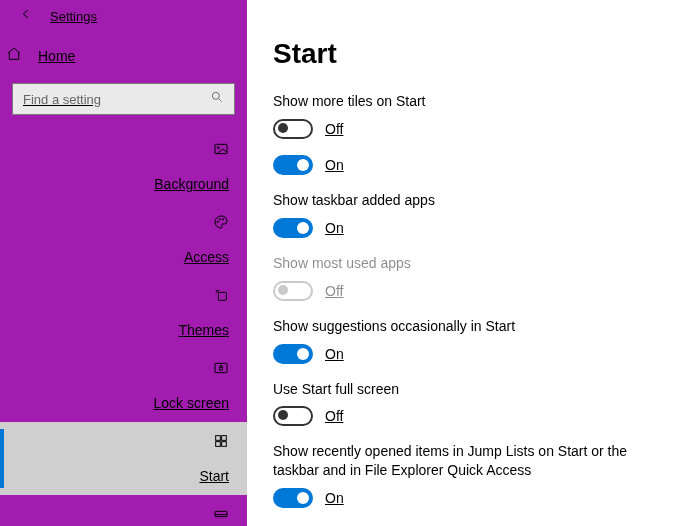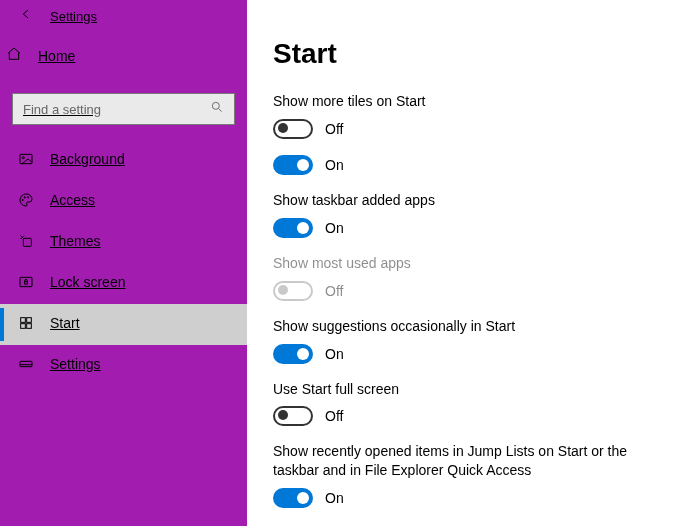--- a/index.html
+++ b/index.html
@@ -6,39 +6,39 @@
     body { width: 681px; height: 526px; overflow: hidden; display: flex; background: #fff; }
 
     
     .sidebar { width: 247px; height: 100%; background: #a21caf; padding-top: 6px; text-decoration: underline; }
     .sb-header { display: flex; align-items: center; gap: 16px; padding: 0 6px 10px 18px; }
     .sb-header .back svg { width: 16px; height: 16px; }
     .sb-header .title { font-size: 13px; }
     .home-row { display: flex; align-items: center; gap: 16px; padding: 10px 6px; cursor: pointer; }
     .home-row svg { width: 16px; height: 16px; }
     .home-row span.label { font-size: 14px; }
-    .search-wrap { padding: 5px 12px; margin-top: 12px; }
+    .search-wrap { padding: 5px 12px; margin-top: 2px; }
     .search { display: flex; align-items: center; justify-content: space-between; border: 1px solid #7a7a7a; background: #eaeaea; height: 32px; padding: 0 10px; }
     .search input { border: none; outline: none; background: transparent; font-size: 13px; width: 180px; color: #555; }
     .search input::placeholder { color: #666; }
     .search svg { width: 14px; height: 14px; opacity: .6; }
     .cat-title { font-size: 13px; font-weight: 600; padding: 14px 18px 10px; }
     .nav { margin-top: 10px; }
-    .nav-item { display: flex; align-items: flex-start; gap: 16px; padding: 11px 18px; font-size: 14px; cursor: pointer; position: relative; }
+    .nav-item { display: flex; align-items: flex-end; gap: 16px; padding: 11px 18px; font-size: 14px; cursor: pointer; position: relative; flex-direction: column; }
     .nav-item svg { width: 16px; height: 16px; }
     .nav-item.selected { background: #cfcfcf; }
     .nav-item.selected::before { content: ""; position: absolute; left: 0; top: 10%; height: 80%; width: 4px; background: #0078d7; }
 
     
     .main { flex: 1; height: 100%; background: #fff; padding: 38px 20px 20px 26px; overflow-y: auto; }
     .main h1 { font-size: 28px; font-weight: 600; margin-bottom: 22px; }
     .setting { margin-bottom: 16px; }
     .setting.disabled { opacity: .45; }
     .setting .s-label { font-size: 14px; margin-bottom: 8px; line-height: 1.35; }
-    .toggle-row { display: flex; align-items: center; gap: 12px; }
+    .toggle-row { display: flex; align-items: center; gap: 12px; text-decoration: underline; }
     .toggle { width: 40px; height: 20px; border-radius: 20px; position: relative; cursor: pointer; }
     .toggle .knob { position: absolute; top: 3px; width: 10px; height: 10px; border-radius: 50%; }
     .toggle.on { background: #0078d7; }
     .toggle.on .knob { right: 4px; background: #fff; width: 12px; height: 12px; top: 4px; }
     .toggle.off { background: transparent; border: 2px solid #333; }
     .toggle.off .knob { left: 3px; top: 2px; width: 10px; height: 10px; background: #333; }
     .setting.disabled .toggle.off { border-color: #888; }
     .setting.disabled .toggle.off .knob { background: #888; }
     .state { font-size: 14px; }
   </style>

